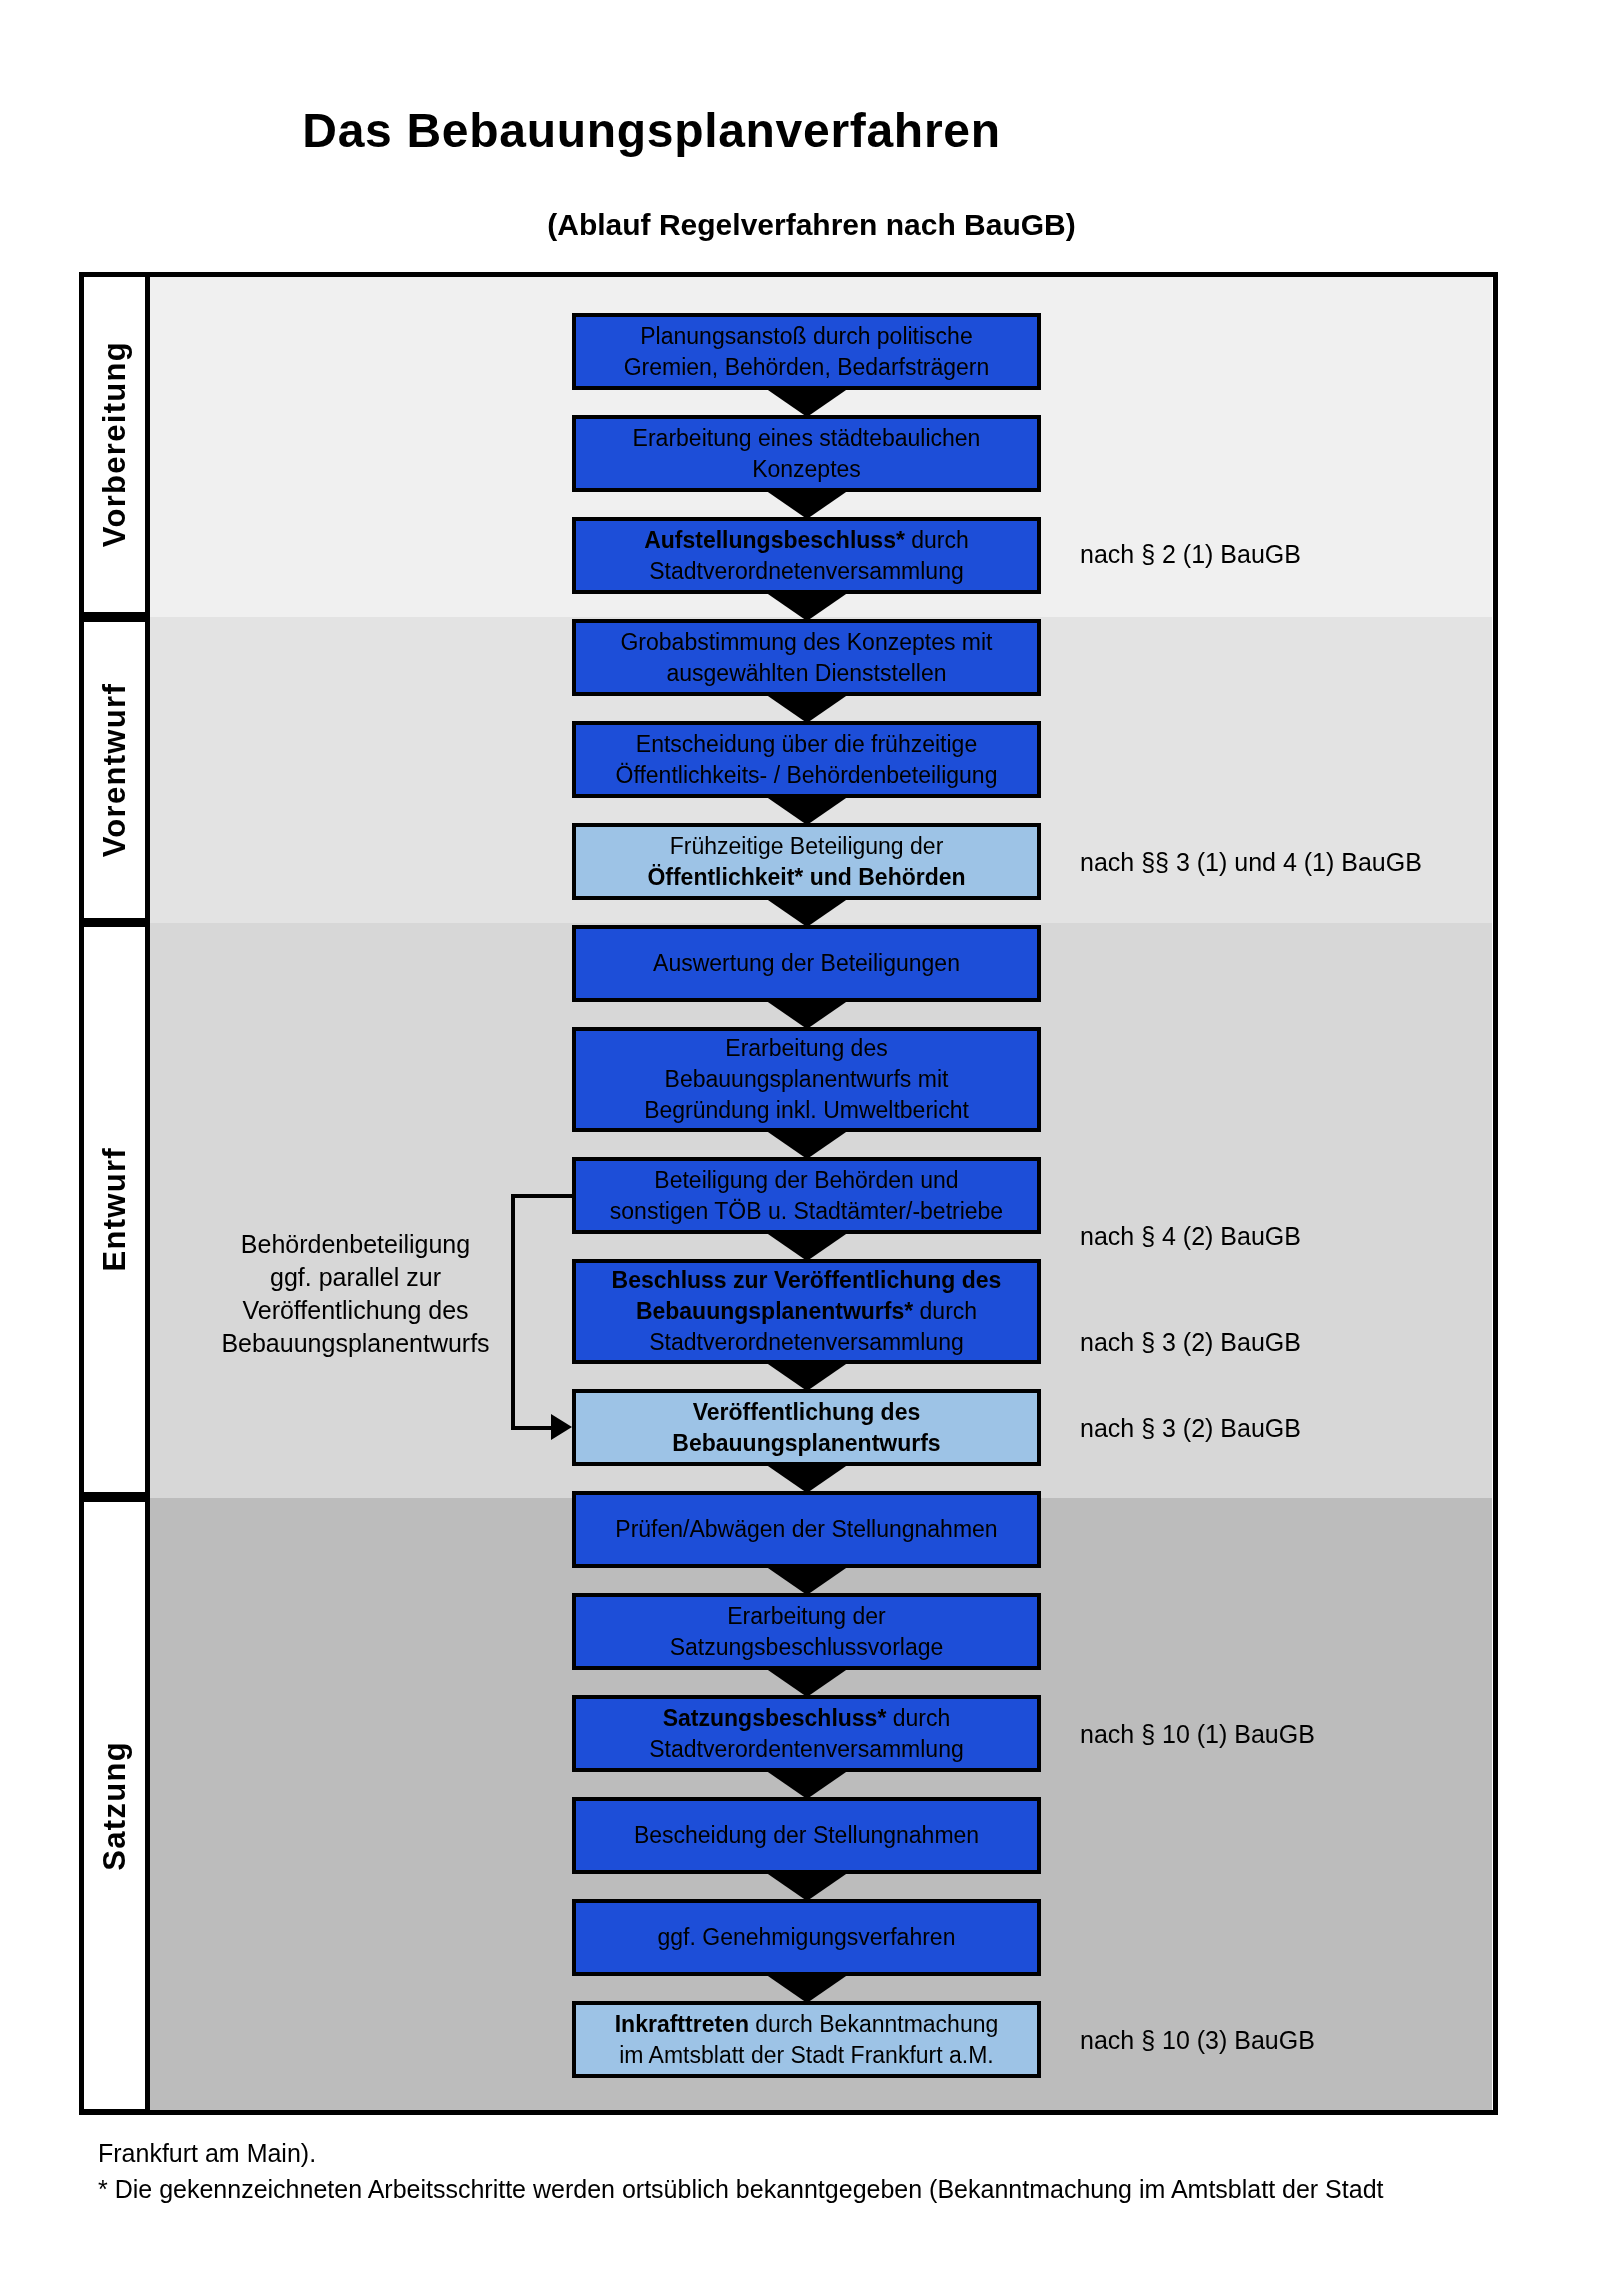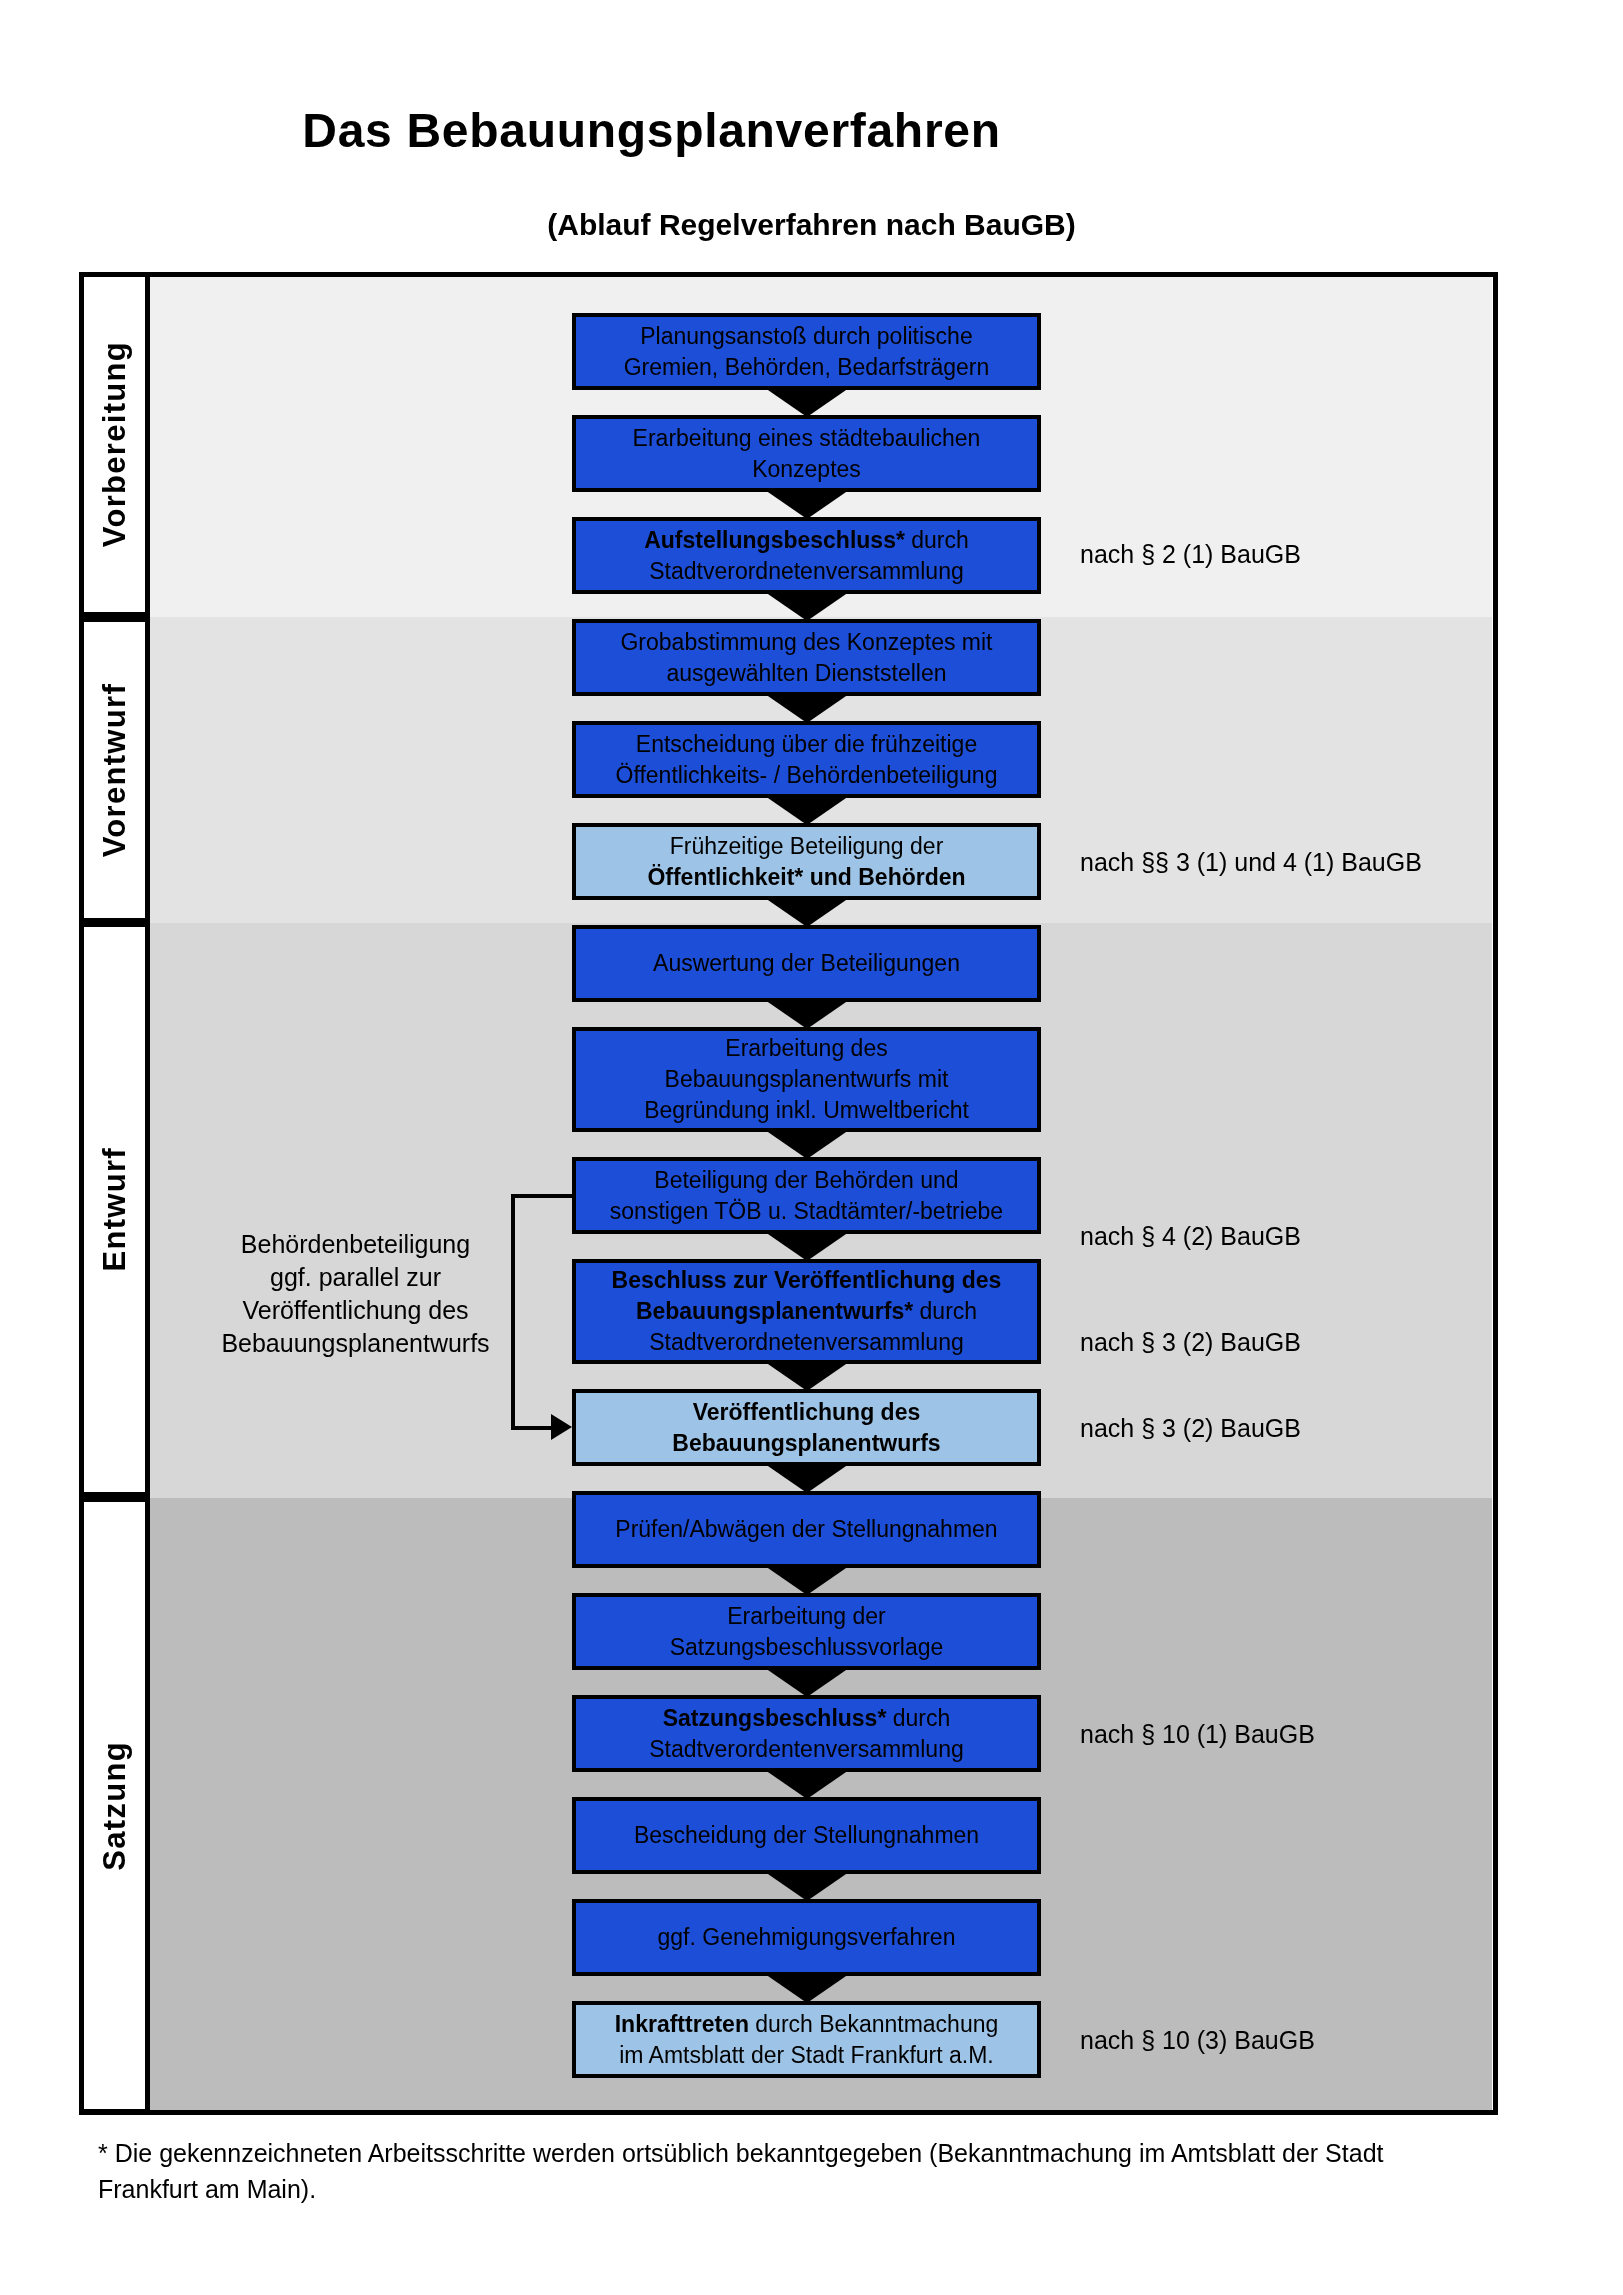--- a/index.html
+++ b/index.html
@@ -186,16 +186,16 @@
 </div>
 
 <div class="conn conn-seg1"></div>
 <div class="conn conn-vert"></div>
 <div class="conn conn-seg2"></div>
 <div class="conn-head"></div>
 
 <div class="frame"></div>
 
 <div class="footnote">
+  <div>Frankfurt am Main).</div>
   <div>* Die gekennzeichneten Arbeitsschritte werden ortsüblich bekanntgegeben (Bekanntmachung im Amtsblatt  der Stadt</div>
-  <div>Frankfurt am Main).</div>
 </div>
 
 
 </body></html>

